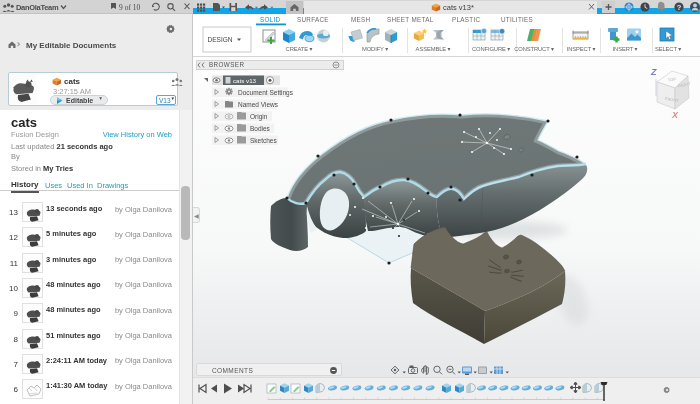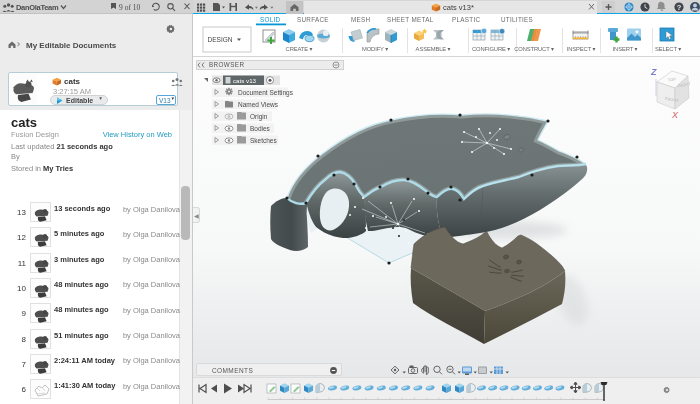--- a/index.html
+++ b/index.html
@@ -6,29 +6,29 @@
 html,body { width:700px; height:404px; overflow:hidden; font-family:"Liberation Sans",sans-serif; }
 #app { position:relative; width:579px; height:404px; background:#eab308; }
 .abs { position:absolute; }
 
 
 #lpanel { left:0; top:0; width:193px; height:404px; background:#ececec; border-right:1px solid #c9c9c9; }
 #lhead { left:0; top:0; width:193px; height:14px; background:#d3d3d3; border-bottom:1px solid #c2c2c2; }
 #lhead .txt { position:absolute; left:16px; top:2.5px; font-size:7.5px; color:#4a4a4a; font-weight:bold; letter-spacing:-0.3px; }
 #card { left:8px; top:72px; width:170px; height:34px; background:#fff; border:1px solid #b5cdd6; border-radius:2px; }
 #detail { left:0; top:110px; width:179px; height:294px; background:#fff; }
-.hrow { position:absolute; left:8px; width:179px; height:25px; }
+.hrow { position:absolute; left:0; width:179px; height:25px; }
 .hnum { position:absolute; left:6px; top:7px; width:12px; text-align:right; font-size:8px; color:#333; }
 .hthumb { position:absolute; left:22px; top:1px; width:21px; height:20px; background:#fdfdfd; border:1px solid #e0e0e0; }
 .htime { position:absolute; left:46px; top:3px; font-size:7.5px; font-weight:bold; color:#333; }
 .hby { position:absolute; right:7px; top:3.5px; font-size:7.5px; color:#8a8a8a; }
 
 
 #main { left:193px; top:0; width:507px; height:404px; background:#fff; }
-#titlebar { left:0; top:0; width:507px; height:14px; background:#d6d6d6; border-bottom:1px solid #0ea5e9; }
+#titlebar { left:0; top:0; width:507px; height:14px; background:#d6d6d6; border-bottom:6px solid #0ea5e9; }
 #ribbon { left:0; top:14px; width:507px; height:43px; background:#fff; border-bottom:1px solid #d5d5d5; }
 #canvas { left:0; top:57px; width:507px; height:347px; background:linear-gradient(180deg,#fdfdfd 0%,#f7f8f8 55%,#e7e9ea 88%,#e3e5e6 100%); }
 
 
 #browser { left:3px; top:3px; width:150px; }
 
 
 #comments { left:3px; top:306px; width:146px; height:13px; background:#f0f0f0; border:1px solid #d9d9d9; border-radius:2px; }
 #timeline { left:0; top:320px; width:507px; height:27px; background:#efefef; border-top:1px solid #ddd; }
 </style>
@@ -111,20 +111,26 @@
     </div>
     <div class="abs" style="left:179px;top:110px;width:13px;height:294px;background:#f2f2f2;border-left:1px solid #e3e3e3"></div>
     <div class="abs" style="left:181px;top:186px;width:9px;height:54px;background:#b9b9b9;border-radius:4px"></div>
     <div id="detail" class="abs">
       <div style="position:absolute;left:11px;top:5px;font-size:13px;font-weight:bold;color:#222">cats</div>
       <div style="position:absolute;left:11px;top:20px;font-size:7.5px;color:#999">Fusion Design</div>
       <div style="position:absolute;right:7px;top:20px;font-size:7.5px;color:#1f9bbf">View History on Web</div>
       <div style="position:absolute;left:11px;top:32px;font-size:7.5px;color:#888">Last updated <b style="color:#333">21 seconds ago</b></div>
       <div style="position:absolute;left:11px;top:42px;font-size:7.5px;color:#888">By</div>
       <div style="position:absolute;left:11px;top:54px;font-size:7.5px;color:#888">Stored in <b style="color:#333">My Tries</b></div>
+      <div style="position:absolute;left:0;top:68px;width:179px;height:13px;border-bottom:1px solid #ccc">
+        <span style="position:absolute;left:11px;top:2px;font-size:8px;font-weight:bold;color:#333;border-bottom:2px solid #555;padding-bottom:2px">History</span>
+        <span style="position:absolute;left:45px;top:2.5px;font-size:7.5px;color:#1f9bbf">Uses</span>
+        <span style="position:absolute;left:67px;top:2.5px;font-size:7.5px;color:#1f9bbf">Used In</span>
+        <span style="position:absolute;left:97px;top:2.5px;font-size:7.5px;color:#1f9bbf">Drawings</span>
+      </div>
       <div class="hrow" style="top:91px">
         <div class="hnum">13</div>
         <div class="hthumb"><svg width="21" height="20">
               <g fill="#4e4e4e">
                 <path d="M4 9 q2-3 6-2.5 l5 0.8 q3 0.8 2.4 3 l-0.8 2.4 -11 0.8 q-2.4-1.6 -1.6-4.5z"></path>
                 <path d="M7 14 l7-0.8 1.6 4 -6.4 1.6 q-3-0.8-2.2-4.8z" fill="#3c3c3c"></path>
                 <circle cx="14" cy="8" r="2" fill="#454545"></circle>
               </g>
             </svg></div>
         <div class="htime">13 seconds ago</div>

